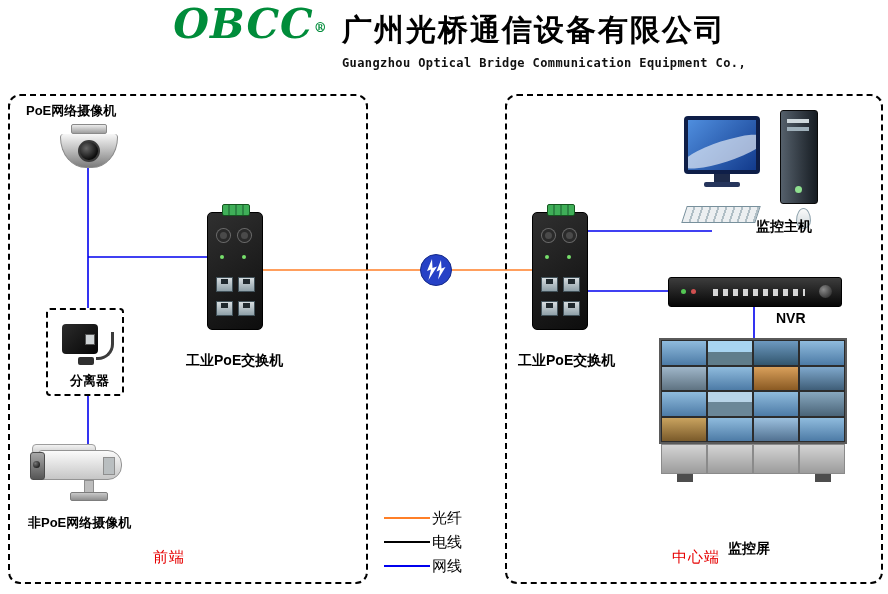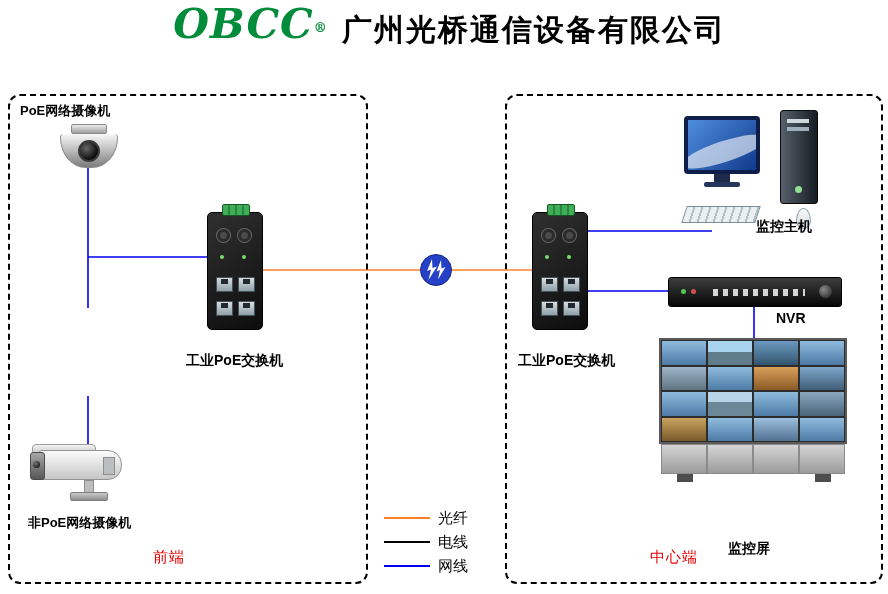--- a/index.html
+++ b/index.html
@@ -17,30 +17,30 @@
   .company-cn{font-size:30px;font-weight:bold;letter-spacing:2px;color:#000;}
   .company-en{margin-top:5px;font-family:"DejaVu Sans Mono",monospace;font-size:12px;
               font-weight:bold;color:#111;letter-spacing:0.4px;}
 
   
   .zone{position:absolute;border:2px dashed #000;border-radius:12px;background:transparent;}
   .zone-left{left:8px;top:94px;width:356px;height:486px;}
   .zone-right{left:505px;top:94px;width:374px;height:486px;}
   .zone-title{position:absolute;color:#e60000;font-weight:normal;font-size:15px;letter-spacing:1px;}
   .t-left{left:153px;top:548px;}
-  .t-right{left:650px;top:548px;}
+  .t-right{left:672px;top:548px;}
 
   
   .wires{position:absolute;left:0;top:0;pointer-events:none;}
   .wires line.net{stroke:#0000ee;stroke-width:1.6;}
   .wires line.fiber{stroke:#ff7f27;stroke-width:1.6;}
 
   
   .label{position:absolute;font-size:14px;font-weight:bold;color:#000;white-space:nowrap;}
-  .lbl-poecam{left:20px;top:102px;font-size:13px;}
+  .lbl-poecam{left:26px;top:102px;font-size:13px;}
   .lbl-swl{left:186px;top:352px;}
   .lbl-swr{left:518px;top:352px;}
   .lbl-nonpoe{left:28px;top:514px;font-size:13px;text-align:center;}
   .lbl-host{left:756px;top:218px;text-align:center;}
   .lbl-nvr{left:776px;top:310px;}
   .lbl-wall{left:728px;top:502px;margin-top:38px;}
 
   
   .dome{position:absolute;left:60px;top:124px;width:58px;height:46px;}
   .dome .mount{margin:0 auto;width:34px;height:8px;background:linear-gradient(#ececec,#9e9e9e);
@@ -143,39 +143,40 @@
   .vw-grid div:nth-child(12){background:linear-gradient(180deg,#88a8bf,#4a6478);}
   .vw-grid div:nth-child(13){background:linear-gradient(180deg,#c9a35f,#7a5a2a);}
   .vw-grid div:nth-child(15){background:linear-gradient(180deg,#9cc0de,#517191);}
   .vw-base{position:absolute;left:2px;top:106px;width:184px;height:30px;border:1px solid #8a8a8a;box-sizing:border-box;
            background:repeating-linear-gradient(90deg,transparent 0 44px,#8a8a8a 44px 46px),linear-gradient(#d4d4d4,#9c9c9c);}
   .vw-foot{position:absolute;top:136px;width:16px;height:8px;background:#4d4d4d;}
   .vw-foot.fl{left:18px;} .vw-foot.fr{right:18px;}
 
   
   .legend{position:absolute;left:384px;top:506px;}
-  .legend-row{display:flex;align-items:center;height:24px;gap:8px;}
+  .legend-row{display:flex;align-items:center;height:24px;gap:2px;}
   .legend-line{display:inline-block;width:46px;height:2px;}
   .l-fiber{background:#ff7f27;}
   .l-net{background:#0000ee;}
   .l-power{background:#000000;}
   .legend-label{font-size:15px;color:#000;}
 </style>
 </head>
 <body>
 
 <div class="canvas">
 
   <div class="logo-block">
     <div class="logo-line">
       <span class="logo-text">OBCC</span><span class="logo-reg">®</span>
     </div>
   </div>
   <div class="company-block">
     <div class="company-cn">广州光桥通信设备有限公司</div>
+    <div class="company-en">Guangzhou Optical Bridge Communication Equipment Co.,</div>
   </div>
 
   <svg class="wires" width="888" height="594" viewBox="0 0 888 594">
     <line class="net" x1="88" y1="166" x2="88" y2="308"></line>
     <line class="net" x1="88" y1="257" x2="207" y2="257"></line>
     <line class="net" x1="88" y1="396" x2="88" y2="450"></line>
     <line class="fiber" x1="263" y1="270" x2="532" y2="270"></line>
     <line class="net" x1="588" y1="231" x2="712" y2="231"></line>
     <line class="net" x1="588" y1="291" x2="668" y2="291"></line>
     <line class="net" x1="754" y1="305" x2="754" y2="338"></line>
@@ -199,20 +200,26 @@
     <div class="sw-fiber f2"></div>
     <div class="sw-led d1"></div>
     <div class="sw-led d2"></div>
     <div class="sw-port p1"></div>
     <div class="sw-port p2"></div>
     <div class="sw-port p3"></div>
     <div class="sw-port p4"></div>
   </div>
   <div class="label lbl-swl">工业PoE交换机</div>
 
+  <div class="splitter-box">
+    <div class="split-dev"></div>
+    <div class="split-cable"></div>
+    <div class="split-plug"></div>
+    <div class="label lbl-split">分离器</div>
+  </div>
 
   <div class="bullet">
     <div class="b-hood"></div>
     <div class="b-body"></div>
     <div class="b-lens"></div>
     <div class="b-mount"></div>
     <div class="b-base"></div>
   </div>
   <div class="label lbl-nonpoe">非PoE网络摄像机</div>
   <div class="zone-title t-left">前端</div>

